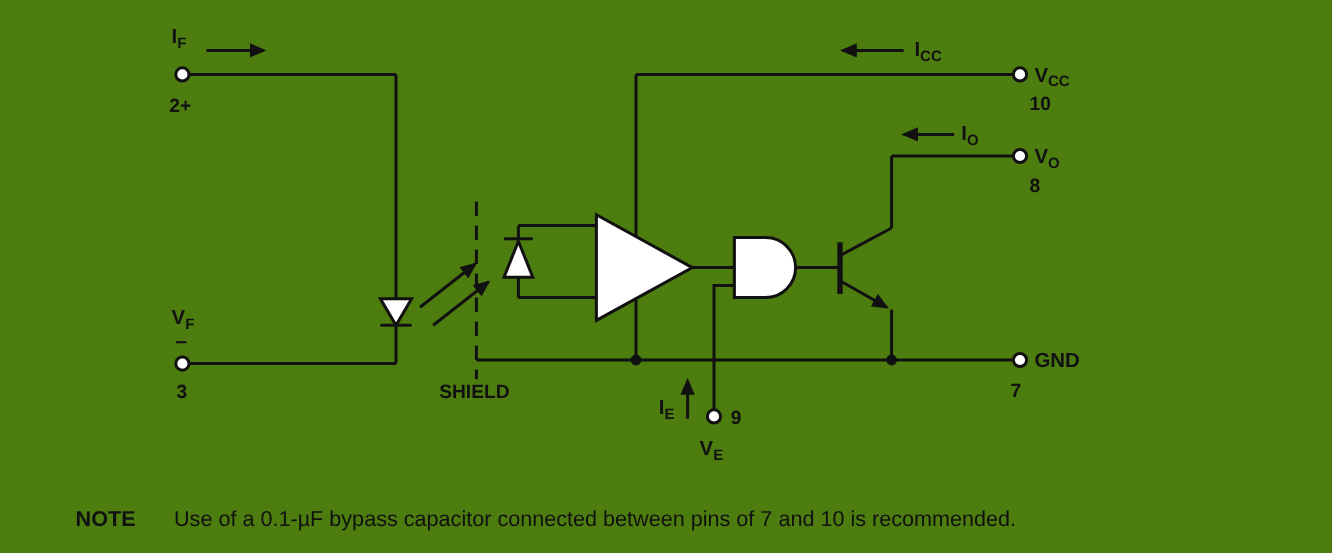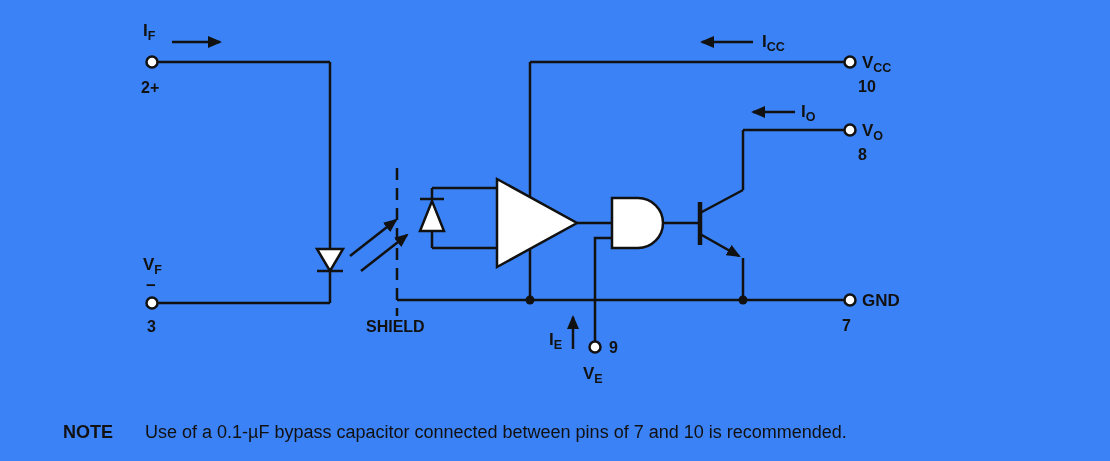--- a/index.html
+++ b/index.html
@@ -4,21 +4,21 @@
 <style>
   html, body {
     margin: 0;
     padding: 0;
     background: #ffffff;
   }
   .figure {
     position: relative;
     width: 1110px;
     height: 461px;
-    background: #3b82f6;
+    background: #4d7c0f;
     font-family: "Liberation Sans", sans-serif;
   }
   svg { display: block; }
   text {
     font-family: "Liberation Sans", sans-serif;
     fill: #111111;
   }
   .lbl  { font-weight: 700; font-size: 17px; }
   .sub  { font-weight: 700; font-size: 12.5px; }
   .pin  { font-weight: 700; font-size: 16px; }

